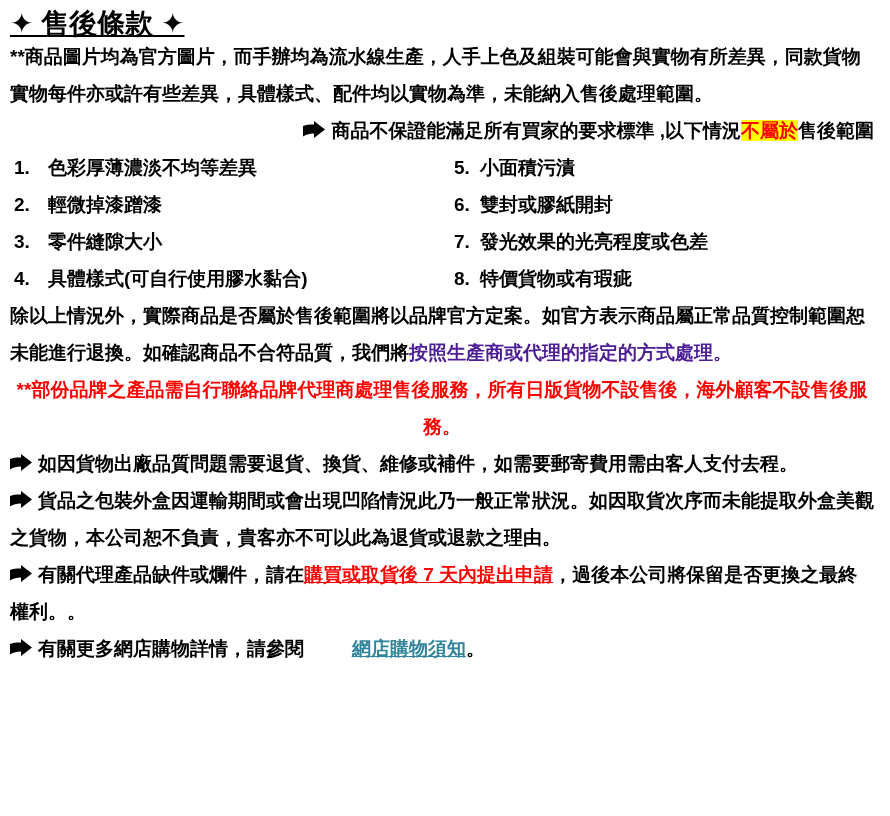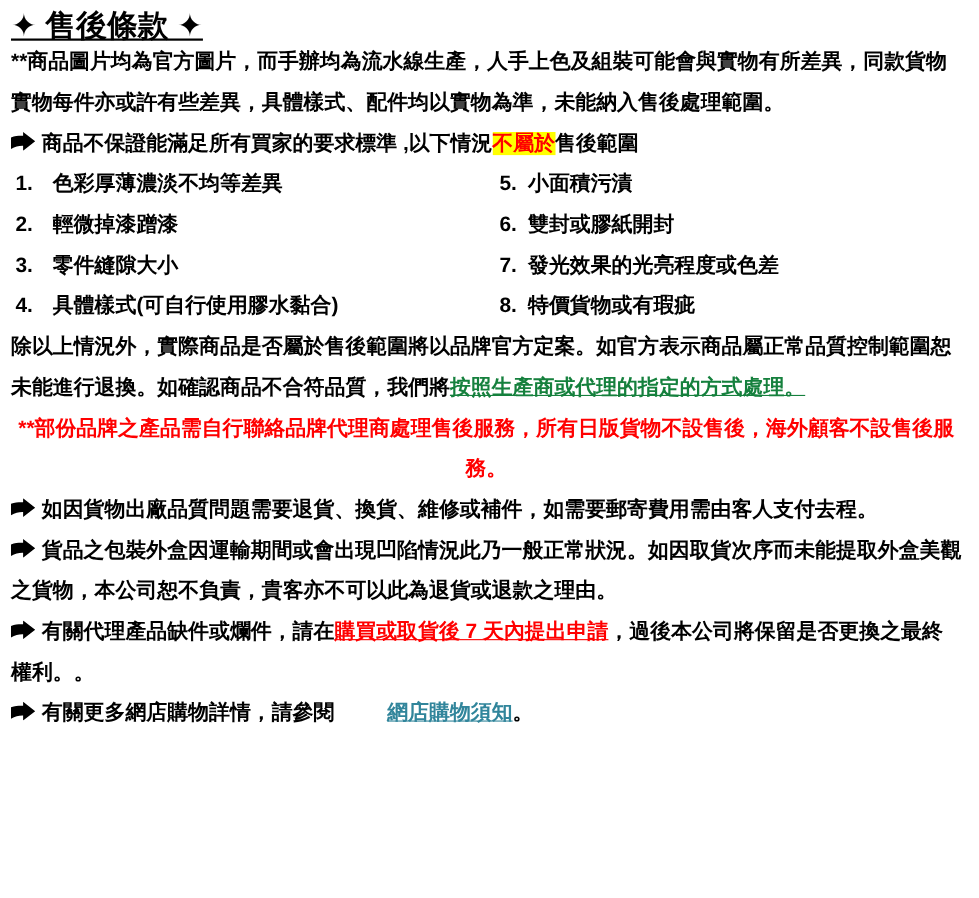--- a/index.html
+++ b/index.html
@@ -23,34 +23,34 @@
     font-weight: bold;
     text-decoration: underline;
     margin: 2px 0 0 0;
     line-height: 28px;
   }
   p.para {
     margin: 0;
     line-height: 37px;
   }
   .mt-intro   { margin-top: 20px; }
-  .mt-heading { margin-top: 36px; }
+  .mt-heading { margin-top: 36px; text-align: right; }
   .mt-list    { margin-top: 20px; }
   .mt-decision{ margin-top: 28px; }
   .mt-red     { margin-top: 16px; text-align: center; }
   .mt-b1      { margin-top: 12px; }
   .mt-b2      { margin-top: 8px; }
   .mt-b3      { margin-top: 10px; }
   .mt-b4      { margin-top: 4px; }
 
   .hl {
     background: #FFFF00;
     color: #FF0000;
   }
-  .gray { color: #15803d; text-decoration: underline; }
+  .gray { color: #4c1d95; }
   .red  { color: #FF0000; }
   .red-underline {
     color: #FF0000;
     text-decoration: underline;
   }
   .link {
     color: #31859B;
     text-decoration: underline;
     cursor: pointer;
     margin-left: 48px;

